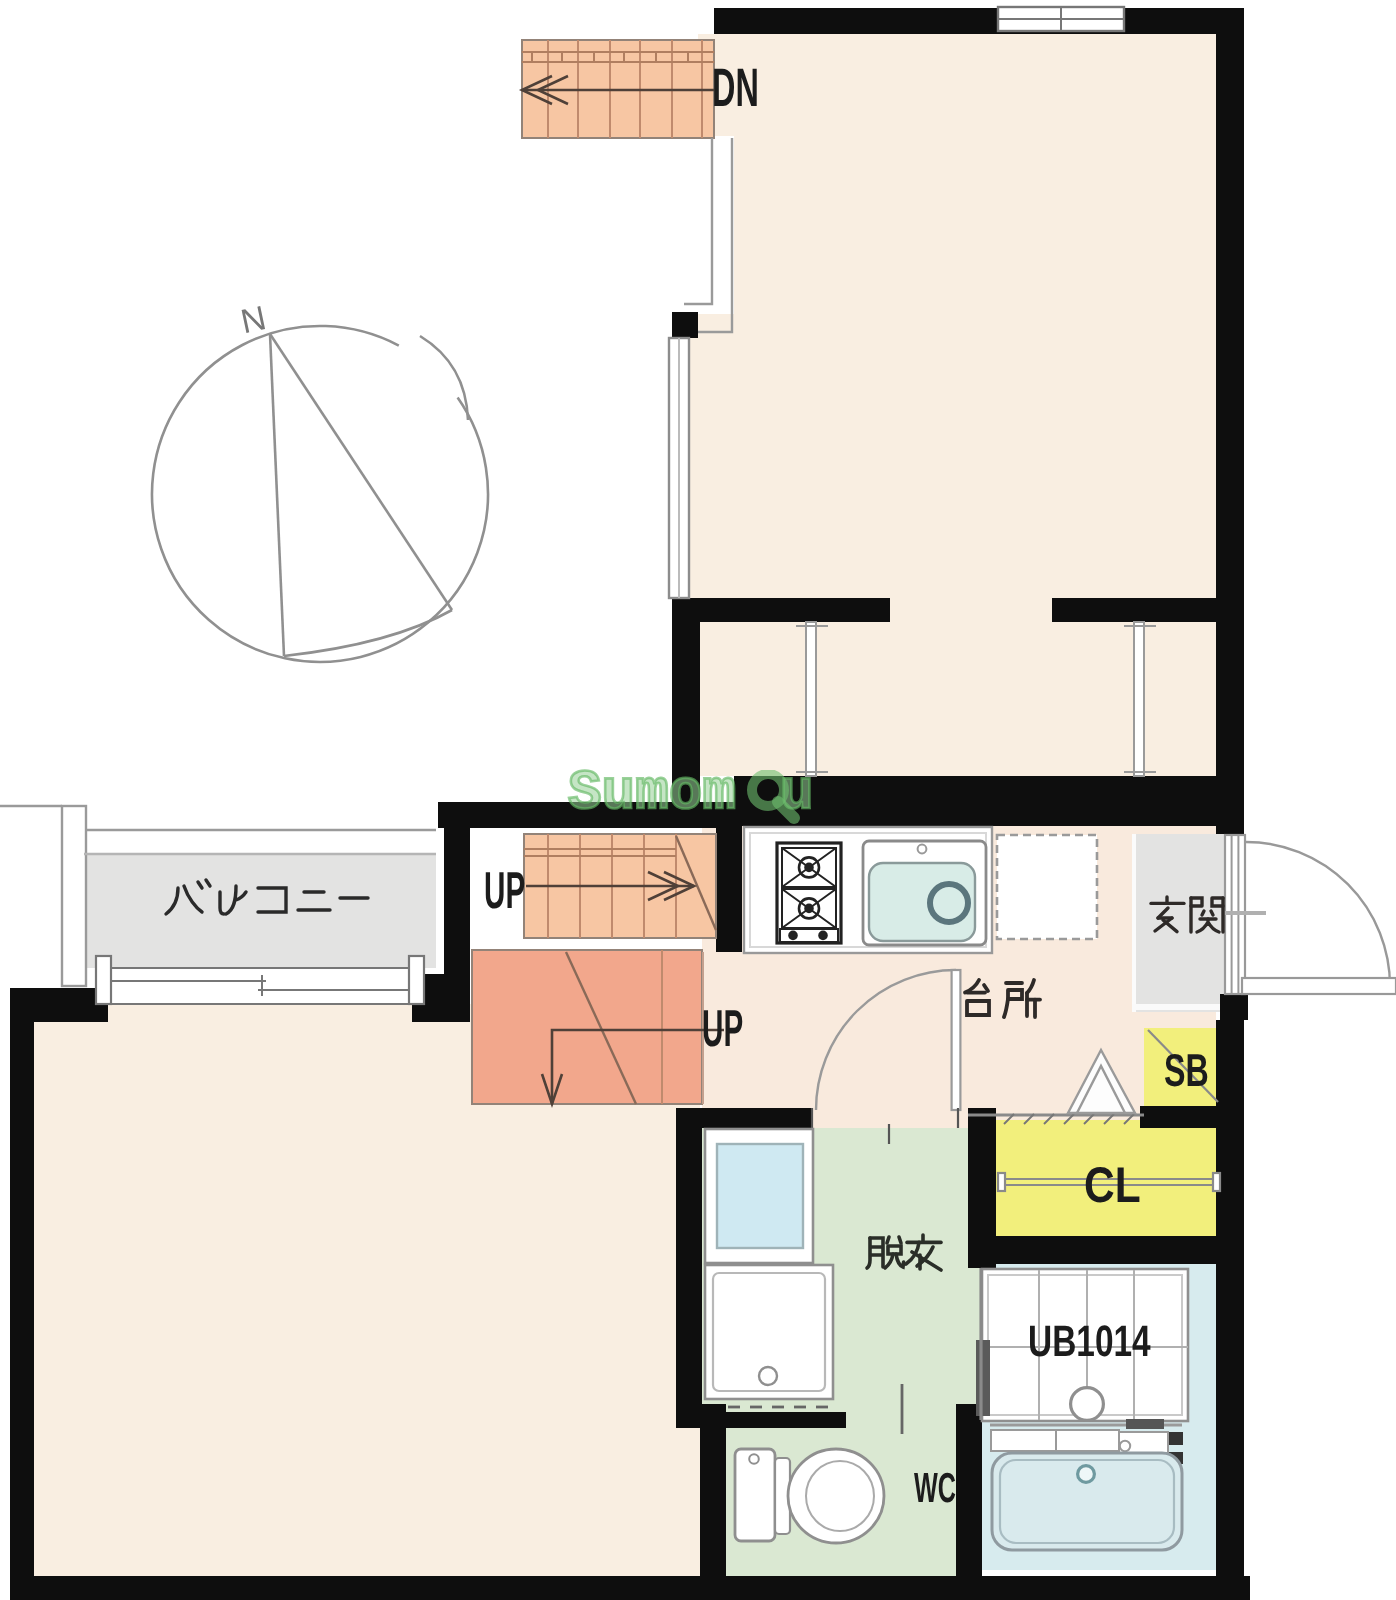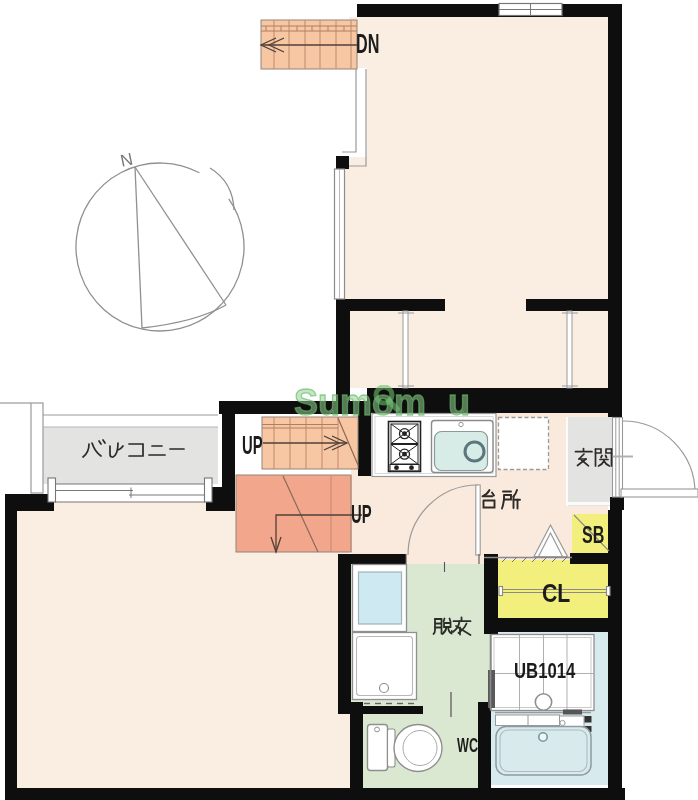--- a/index.html
+++ b/index.html
@@ -365,19 +365,19 @@
 </svg>
 
 <div class="lbl" id="t-dn" style="left:356px;top:31px;font-size:27px;line-height:1;transform:scaleX(.6);transform-origin:0 0;">DN</div>
 <div class="lbl" id="t-up1" style="left:242px;top:432px;font-size:26px;line-height:1;transform:scaleX(.57);transform-origin:0 0;">UP</div>
 <div class="lbl" id="t-up2" style="left:351px;top:501px;font-size:26px;line-height:1;transform:scaleX(.57);transform-origin:0 0;">UP</div>
 <div class="lbl" id="t-sb" style="left:582px;top:524px;font-size:23px;line-height:1;transform:scaleX(.7);transform-origin:0 0;">SB</div>
 <div class="lbl" id="t-cl" style="left:542px;top:581px;font-size:25px;line-height:1;transform:scaleX(.85);transform-origin:0 0;">CL</div>
 <div class="lbl" id="t-wc" style="left:457px;top:734px;font-size:21px;line-height:1;transform:scaleX(.6);transform-origin:0 0;">WC</div>
 <div class="lbl" id="t-ub" style="left:514px;top:660px;font-size:22px;line-height:1;transform:scaleX(.76);transform-origin:0 0;">UB1014</div>
 
-<div style="position:absolute;left:294px;top:382px;font-family:Liberation Sans, sans-serif;
-  font-weight:bold;font-size:36px;color:rgba(150,208,150,0.55);-webkit-text-stroke:1.3px rgba(100,185,100,0.65);">Sumom<span style="display:inline-block;width:22px;"></span>u</div>
+<div style="position:absolute;left:284px;top:382px;font-family:Liberation Mono, monospace;
+  font-weight:bold;font-size:28px;color:rgba(150,208,150,0.55);-webkit-text-stroke:1.3px rgba(100,185,100,0.65);">Sumom<span style="display:inline-block;width:22px;"></span>u</div>
 <svg width="40" height="40" viewBox="0 0 40 40" style="position:absolute;left:373px;top:385px;">
   <circle cx="11" cy="10" r="8" fill="none" stroke="rgba(110,190,110,0.60)" stroke-width="5"></circle>
   <line x1="16" y1="16" x2="24" y2="24" stroke="rgba(110,190,110,0.60)" stroke-width="6" stroke-linecap="round"></line>
 </svg>
 </div>
 
 </body></html>

